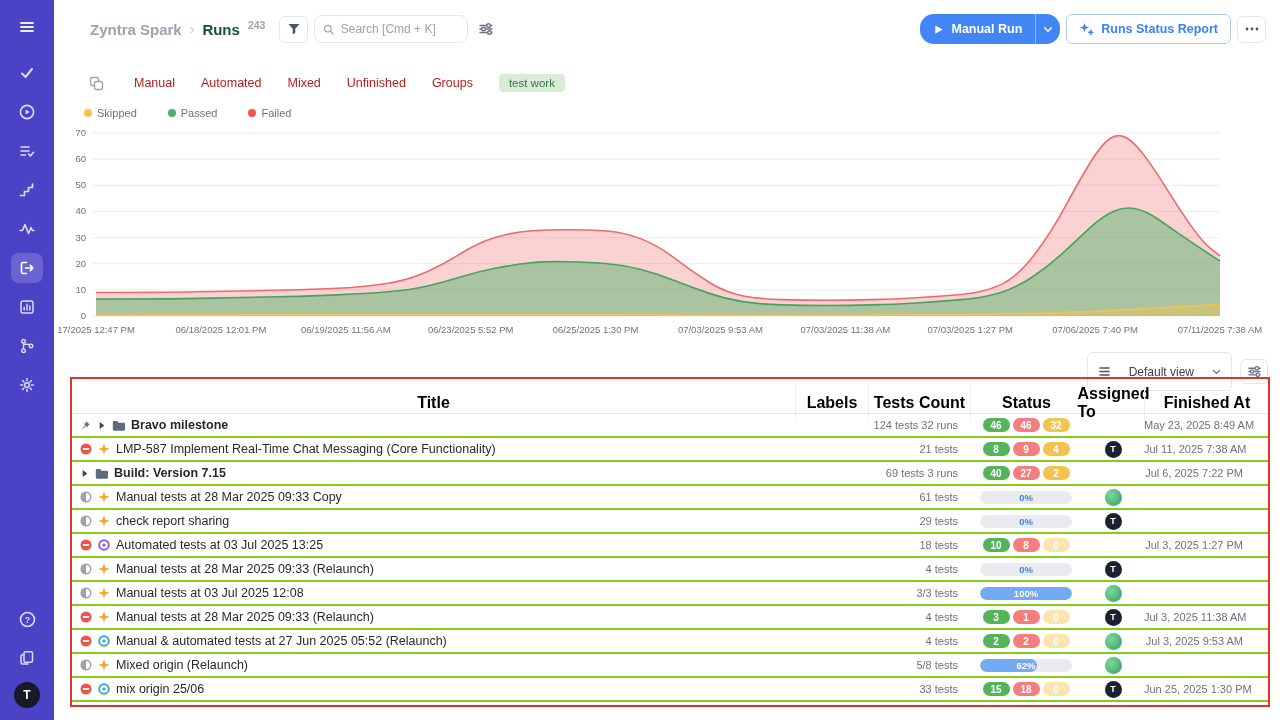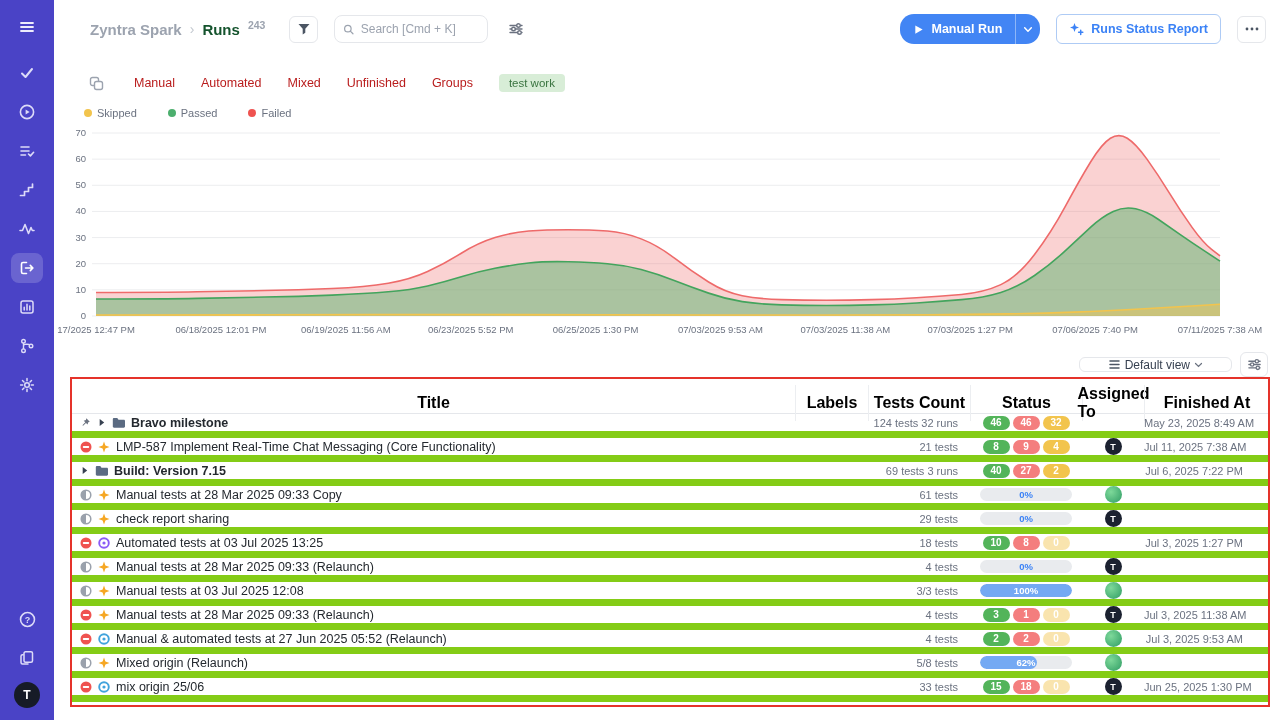--- a/index.html
+++ b/index.html
@@ -15,21 +15,21 @@
   .side-icon.active{background:rgba(255,255,255,.18)}
   .side-icon svg{display:block}
   .side-bottom{margin-top:auto;display:flex;flex-direction:column;align-items:center;gap:9px}
   .avatar-main{width:26px;height:26px;border-radius:50%;background:#161B27;color:#fff;
     font-size:12px;font-weight:700;display:flex;align-items:center;justify-content:center;cursor:pointer}
 
   
   .content{position:absolute;left:54px;top:0;width:1226px;height:720px}
 
   .topbar{position:absolute;left:0;top:0;width:100%;height:58px;display:flex;align-items:center;
-    padding:0 14px 0 36px;gap:16px}
+    padding:0 14px 0 36px;gap:6px}
   .breadcrumb{display:flex;align-items:flex-start;gap:8px;margin-right:8px}
   .crumb-project{color:#9CA3AF;font-size:15px;font-weight:600}
   .crumb-sep{color:#C3C8CF;font-size:14px}
   .crumb-page{color:#14532d;font-size:15px;font-weight:700}
   .crumb-count{color:#9CA3AF;font-size:10.5px;font-weight:600;margin-top:-2px}
   .icon-btn{border:1px solid #E5E7EB;background:#fff;border-radius:6px;height:27px;min-width:29px;
     display:flex;align-items:center;justify-content:center;cursor:pointer}
   .ghost-btn{border:none;background:none;height:27px;min-width:24px;display:flex;align-items:center;
     justify-content:center;cursor:pointer}
   .search-box{display:flex;align-items:center;gap:6px;border:1px solid #E5E7EB;border-radius:8px;
@@ -51,33 +51,33 @@
 
   .legend{position:absolute;left:30px;top:107px;display:flex;gap:31px;align-items:center}
   .legend-item{display:flex;align-items:center;gap:5px;font-size:11px;color:#6B7280}
   .legend-dot{width:8px;height:8px;border-radius:50%;background:#ccc}
 
   .chart-wrap{position:absolute;left:6px;top:126px;width:1214px;height:218px}
   .chart-wrap svg{overflow:visible}
   svg text{font-family:"Liberation Sans",sans-serif}
 
   .view-bar{position:absolute;right:12px;top:352px;display:flex;gap:8px;align-items:center}
-  .btn-small{height:15px;border:1px solid #E5E7EB;background:#fff;border-radius:6px;font-size:12px;
-    color:#374151;display:flex;align-items:center;gap:4px;padding:0 28px;font-weight:500;cursor:pointer;font-family:inherit}
+  .btn-small{height:39px;border:1px solid #E5E7EB;background:#fff;border-radius:6px;font-size:12px;
+    color:#374151;display:flex;align-items:center;gap:18px;padding:0 10px;font-weight:500;cursor:pointer;font-family:inherit}
   .btn-sq{height:25px;width:28px;border:1px solid #E5E7EB;background:#fff;border-radius:6px;
     display:flex;align-items:center;justify-content:center;cursor:pointer}
 
   
   .table{position:absolute;left:18px;top:385px;width:1197px}
   .thead,.trow{display:grid;grid-template-columns:723px 73px 102px 112px 62px 125px}
   .thead{height:29px;border-bottom:1px solid #E5E7EB}
   .th{display:flex;align-items:center;justify-content:center;font-size:16px;font-weight:700;
     color:#000000;border-left:1px solid #ECEEF1}
   .th:first-child{border-left:none}
-  .trow{height:24px;border-bottom:7px solid #84cc16;align-items:center;background:#fff}
+  .trow{height:24px;border-bottom:2px solid #84cc16;align-items:center;background:#fff}
   .cell{overflow:hidden;white-space:nowrap}
   .c-title{display:flex;align-items:center;gap:6px;padding-left:8px;font-size:12.5px;color:#24292F}
   .ticon{display:flex;align-items:center;justify-content:center;flex:0 0 auto}
   .title-text{cursor:pointer}
   .title-text.bold{font-weight:700}
   .c-tests{font-size:11px;color:#6B7280;text-align:right;padding-right:12px}
   .c-status{display:flex;align-items:center;justify-content:center;gap:3px}
   .badge{min-width:27px;height:14px;border-radius:7px;color:#fff;font-size:10px;font-weight:700;
     display:inline-flex;align-items:center;justify-content:center;padding:0 5px}
   .badge.pass{background:#53B45A}

